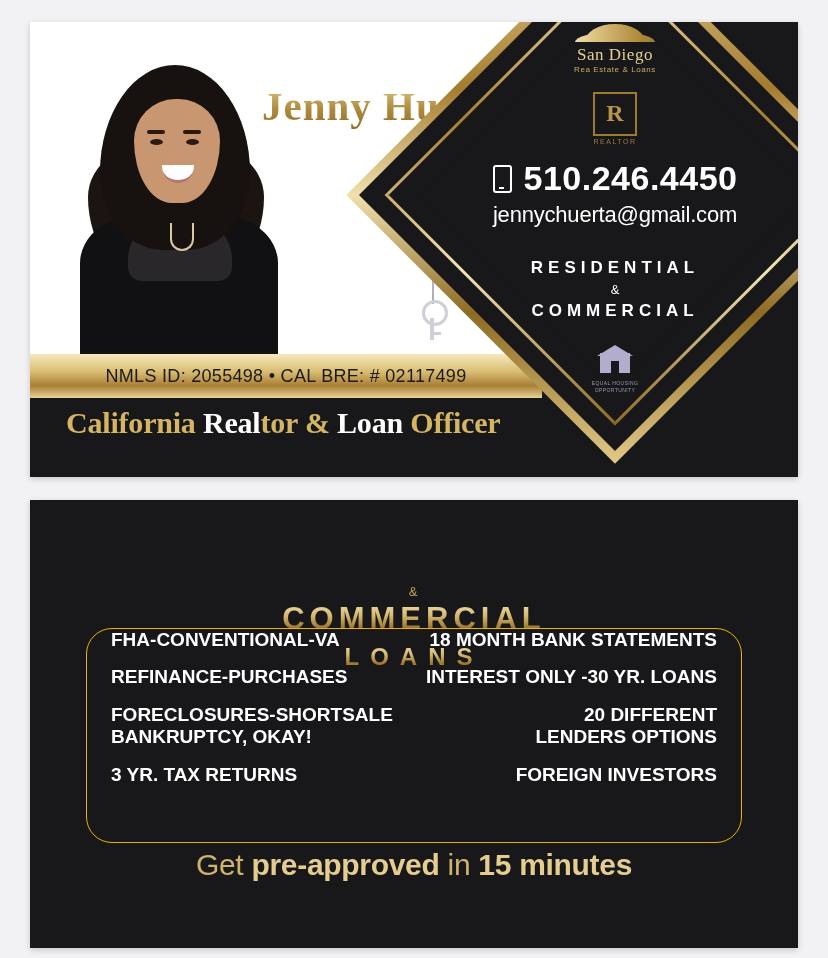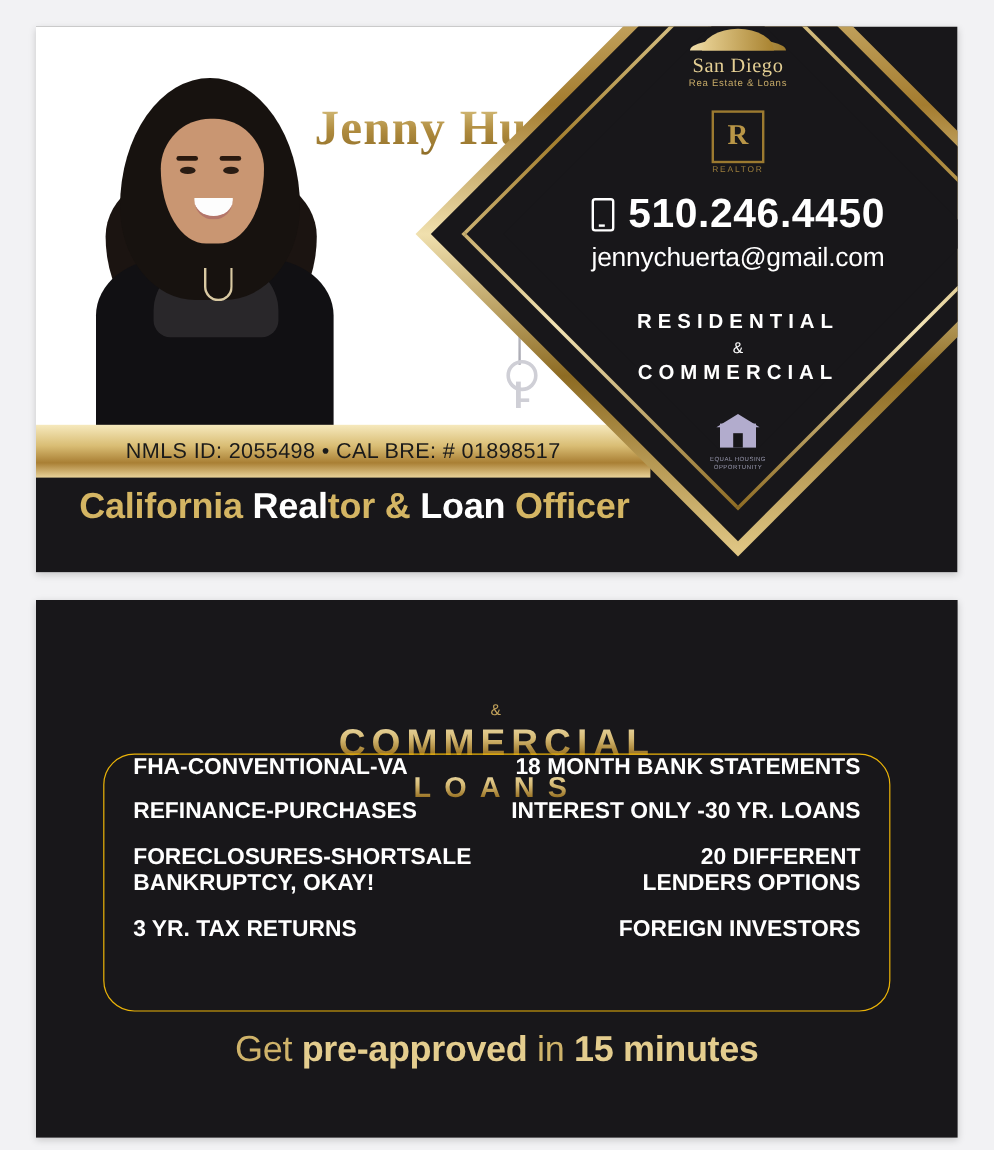--- a/index.html
+++ b/index.html
@@ -215,20 +215,21 @@
     white-space: nowrap;
   }
   .front-title {
     position: absolute;
     left: 36px;
     top: 384px;
     font-size: 30px;
     font-weight: bold;
     white-space: nowrap;
     letter-spacing: -0.2px;
+    font-family: Liberation Serif, serif;
   }
   .tc-gold { color: #d4b563; }
   .tc-white { color: #ffffff; }
 
   
   .diamond-wrap {
     position: absolute;
     right: -52px;
     top: -62px;
     width: 470px;
@@ -480,21 +481,21 @@
     font-size: 19px;
     font-weight: bold;
     line-height: 1.18;
     white-space: pre-line;
   }
   .srv-left { text-align: left; }
   .srv-right { text-align: right; }
   .cta {
     position: absolute;
     left: 0;
-    top: 358px;
+    top: 348px;
     width: 768px;
     text-align: center;
     font-size: 30px;
     font-weight: bold;
     color: #d9bd77;
     letter-spacing: -0.3px;
   }
   .cta-seg-1 { color: #cfb36a; font-weight: normal; }
   .cta-seg-2 { color: #e4cd8e; font-weight: bold; }
 </style>
@@ -531,21 +532,21 @@
       <div class="key">
         <div class="key-ring"></div>
         <div class="key-stem"></div>
         <div class="key-tooth"></div>
       </div>
     </div>
 
     <div class="front-name">Jenny Huerta</div>
 
     <div class="nmls-band">
-      <span class="nmls-text">NMLS ID: 2055498   •   CAL BRE: # 01898517</span>
+      <span class="nmls-text">NMLS ID: 2055498   •   CAL BRE: # 02117499</span>
     </div>
 
     <div class="front-title">
       <span class="tc-gold">California </span><span class="tc-white">Real</span><span class="tc-gold">tor &amp; </span><span class="tc-white">Loan </span><span class="tc-gold">Officer</span>
     </div>
 
     <div class="diamond-wrap">
       <div class="diamond-outer">
         <div class="diamond-mid">
           <div class="diamond-ring">

